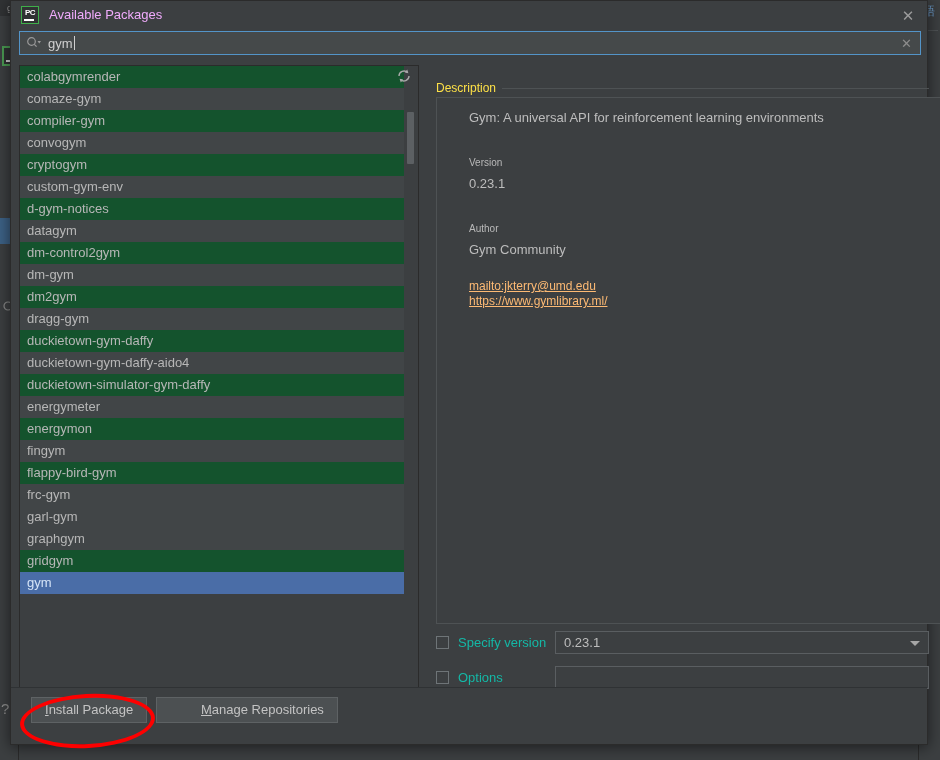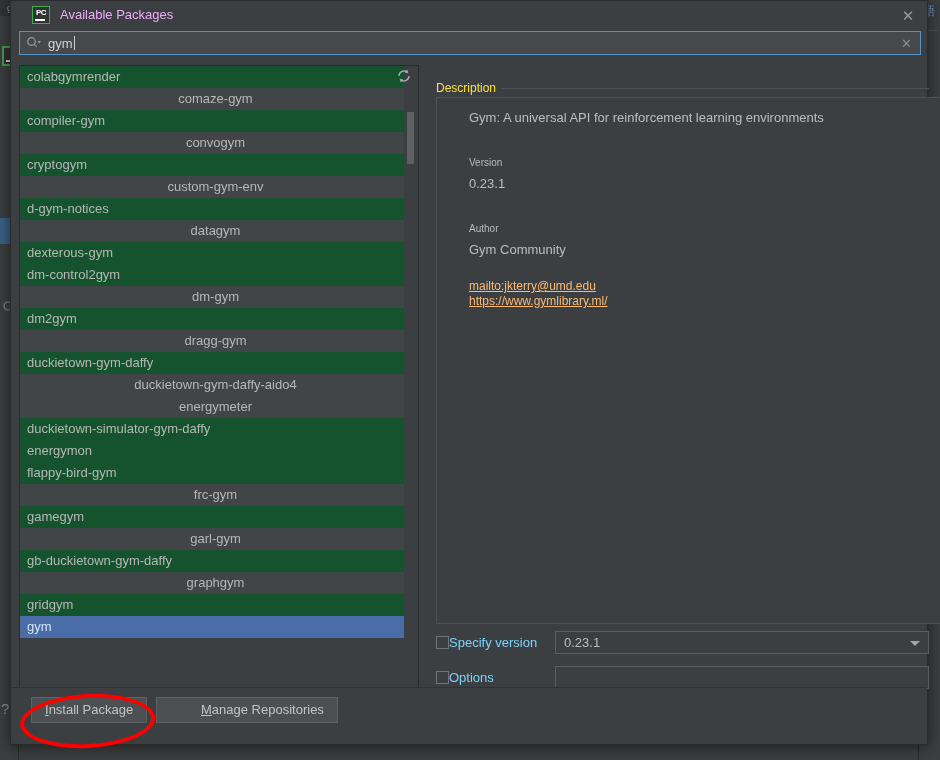--- a/index.html
+++ b/index.html
@@ -60,21 +60,21 @@
 
   
   .dialog {
     position: absolute; left: 10px; top: 0px;
     width: 918px; height: 745px;
     background: #3c3f41;
     border: 1px solid #2b2b2b;
     box-shadow: 0 2px 14px rgba(0,0,0,.55);
   }
   .titlebar {
-    position: relative; height: 30px; background: #3c3f41; margin-left: 11px;
+    position: relative; height: 30px; background: #3c3f41;
   }
   .title-icon {
     position: absolute; left: 10px; top: 5px;
     width: 18px; height: 18px;
     border: 1.5px solid #3fae4a; background: #303233;
     font-size: 8px; font-weight: bold; color: #ffffff;
     text-align: center; line-height: 10px; letter-spacing: -.5px;
     padding-top: 1px;
   }
   .title-icon::after {
@@ -126,21 +126,21 @@
   }
   .list {
     position: absolute; left: 0; top: 0; width: 384px; height: 100%;
   }
   .list-row {
     height: 22px; line-height: 22px;
     padding-left: 7px;
     font-size: 13px; color: #b7b7b7;
     white-space: nowrap; overflow: hidden;
   }
-  .list-row.alt { background: #414547; text-align: center; }
+  .list-row.alt { background: #414547; }
   .list-row.even { background: #14532d; }
   .list-row.selected { background: #4a6da7; color: #d6e4f7; }
   .list-scroll {
     position: absolute; right: 1px; top: 0; width: 13px; height: 100%;
     background: #3c3f41;
   }
   .list-thumb {
     position: absolute; left: 3px; top: 46px;
     width: 7px; height: 52px; background: #5c6063; border-radius: 1px;
   }
@@ -171,21 +171,21 @@
   }
 
   
   .opt-row {
     position: absolute; left: 425px; display: flex; align-items: center;
   }
   .opt-check {
     width: 13px; height: 13px;
     border: 1px solid #6e7477; background: #3c3f41;
   }
-  .opt-label { margin-left: 0; font-size: 13px; color: #7dd3fc; text-align: right; }
+  .opt-label { margin-left: 9px; font-size: 13px; color: #14b8a6; text-align: right; }
   .opt-field {
     position: absolute; height: 23px;
     background: #3c3f41; border: 1px solid #5a5e61;
     font-size: 13px; color: #bdbdbd;
     line-height: 21px; padding-left: 8px;
   }
   .opt-arrow {
     position: absolute; right: 8px; top: 9px;
     width: 0; height: 0;
     border-left: 5px solid transparent; border-right: 5px solid transparent;
@@ -273,35 +273,33 @@
     <div class="list-wrap">
       <div class="list" id="pkg-list">
           <div class="list-row even">colabgymrender</div>
           <div class="list-row alt">comaze-gym</div>
           <div class="list-row even">compiler-gym</div>
           <div class="list-row alt">convogym</div>
           <div class="list-row even">cryptogym</div>
           <div class="list-row alt">custom-gym-env</div>
           <div class="list-row even">d-gym-notices</div>
           <div class="list-row alt">datagym</div>
-          <div class="list-row even">dexterous-gym</div>
           <div class="list-row even">dm-control2gym</div>
           <div class="list-row alt">dm-gym</div>
           <div class="list-row even">dm2gym</div>
           <div class="list-row alt">dragg-gym</div>
           <div class="list-row even">duckietown-gym-daffy</div>
           <div class="list-row alt">duckietown-gym-daffy-aido4</div>
+          <div class="list-row even">duckietown-simulator-gym-daffy</div>
           <div class="list-row alt">energymeter</div>
-          <div class="list-row even">duckietown-simulator-gym-daffy</div>
           <div class="list-row even">energymon</div>
+          <div class="list-row alt">fingym</div>
           <div class="list-row even">flappy-bird-gym</div>
           <div class="list-row alt">frc-gym</div>
-          <div class="list-row even">gamegym</div>
           <div class="list-row alt">garl-gym</div>
-          <div class="list-row even">gb-duckietown-gym-daffy</div>
           <div class="list-row alt">graphgym</div>
           <div class="list-row even">gridgym</div>
           <div class="list-row selected">gym</div>
         </div>
       <div class="list-scroll">
         <div class="list-thumb"></div>
       </div>
       <div class="refresh-btn">
         <svg width="16" height="16" viewBox="0 0 16 16">
           <path d="M3 8a5 5 0 0 1 8.6-3.4" fill="none" stroke="#a9a9a9" stroke-width="1.4"></path>

